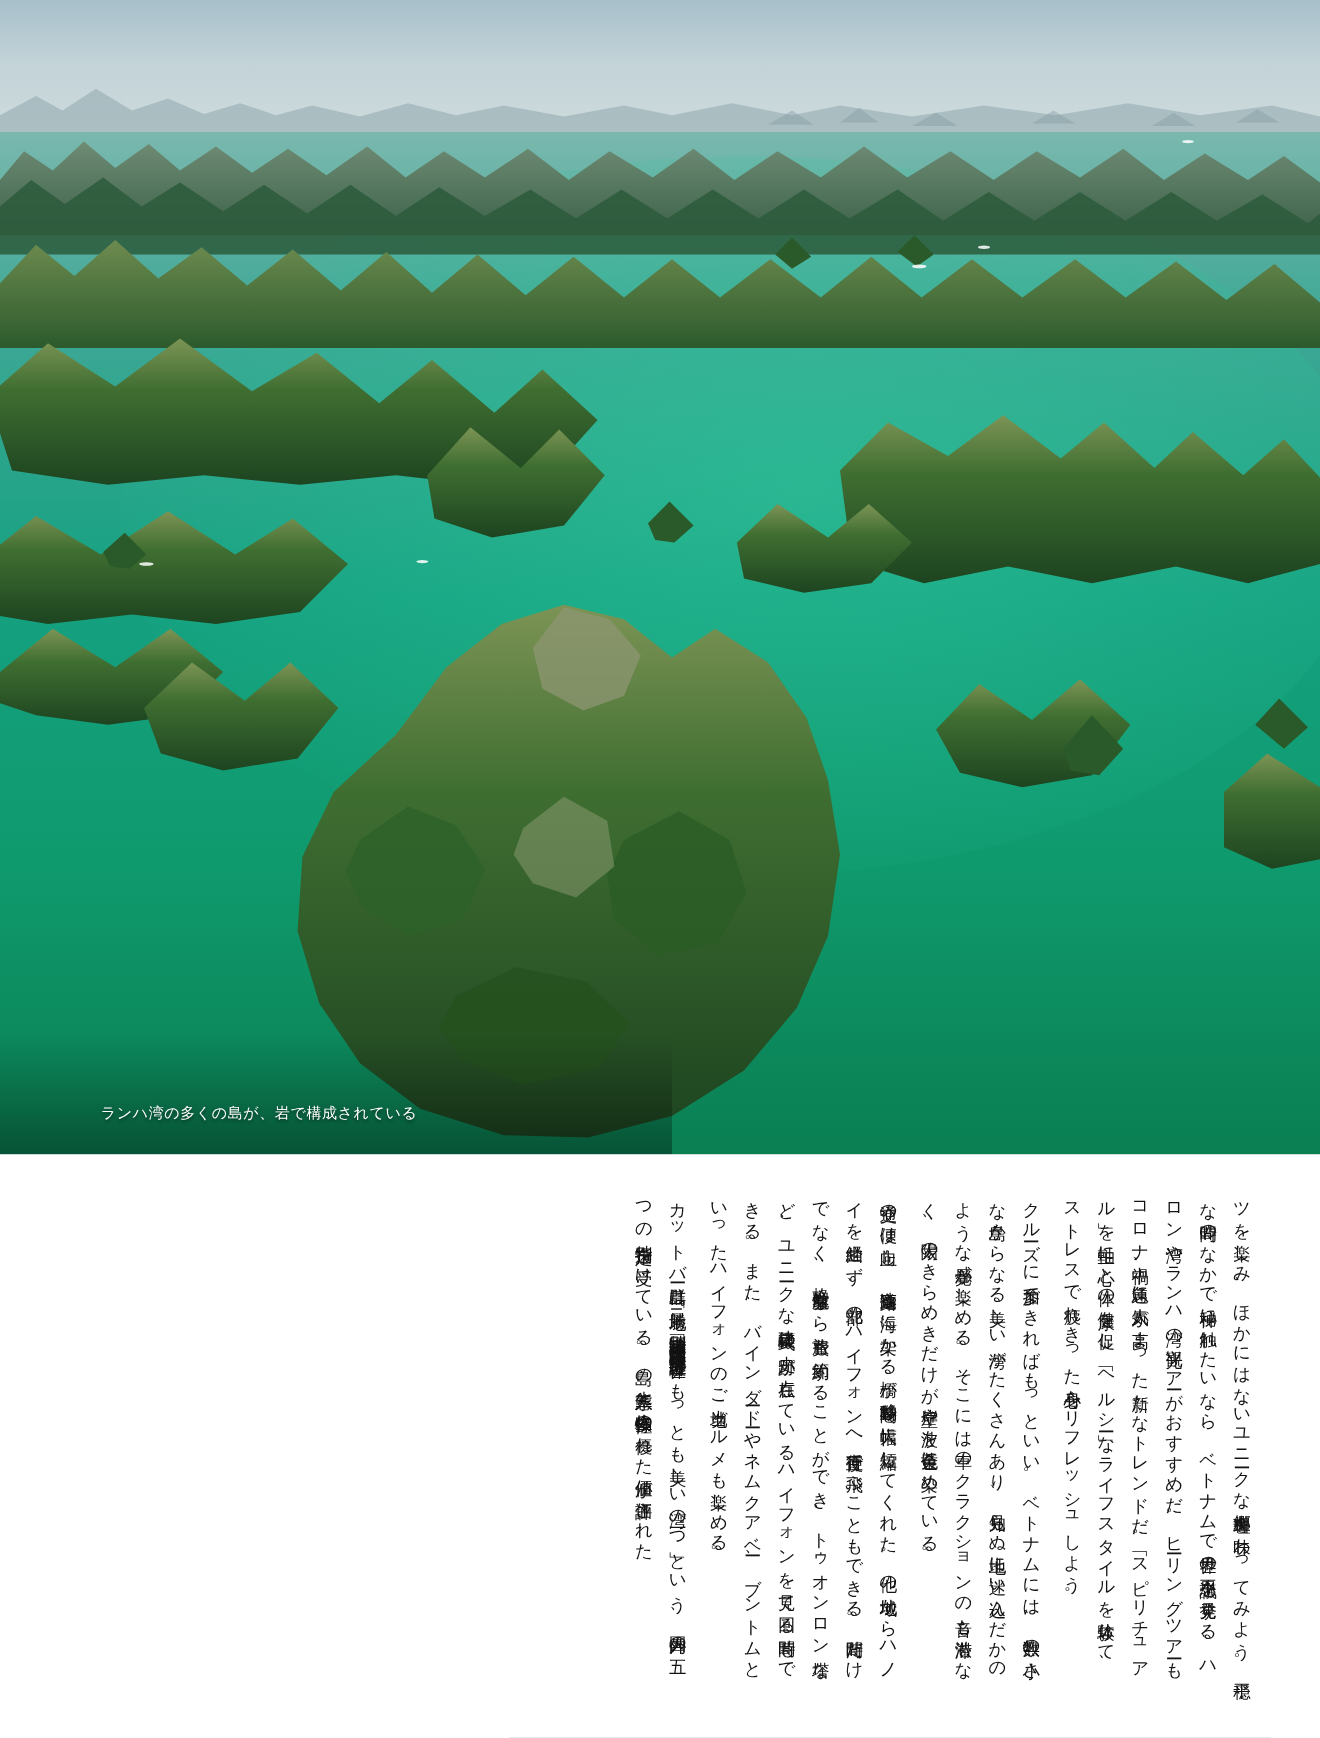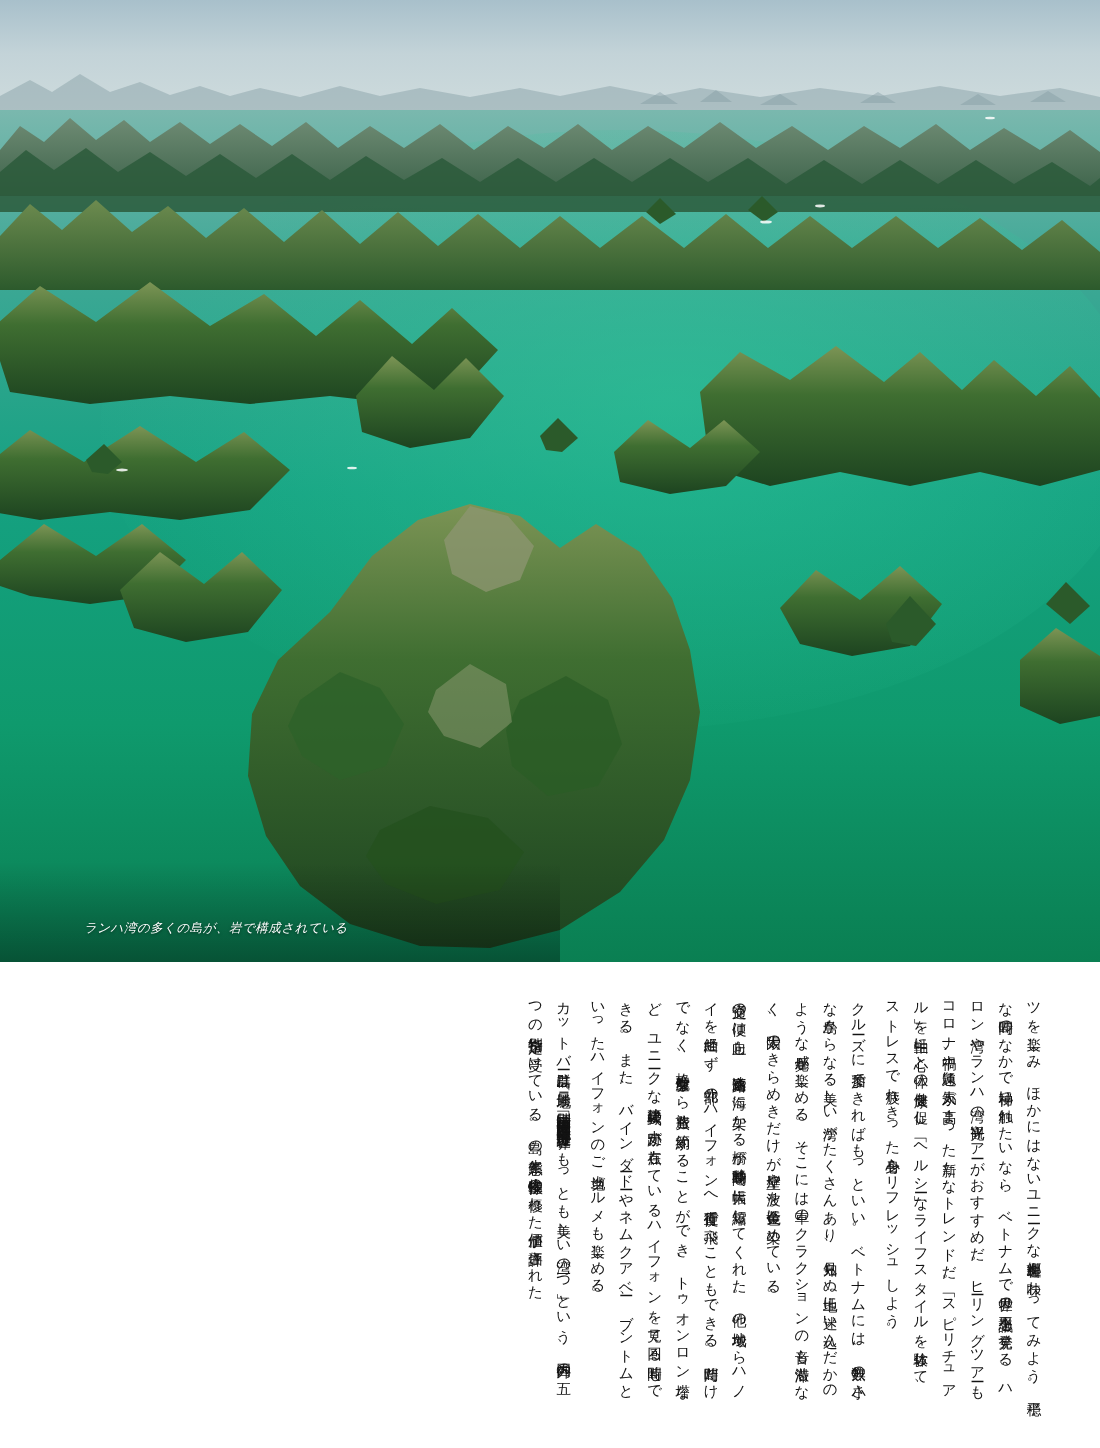--- a/index.html
+++ b/index.html
@@ -33,21 +33,20 @@
   .photo-caption {
     position: absolute;
     left: 84px;
     top: 920px;
     color: #ffffff;
     font-size: 12.5px;
     letter-spacing: 0.5px;
     font-family: "Liberation Sans", sans-serif;
     text-shadow: 0 1px 3px rgba(0,0,0,0.55);
     white-space: nowrap;
-    font-style: italic;
   }
 
   
   .text-area {
     position: absolute;
     left: 0;
     top: 962px;
     width: 1100px;
     height: 486px;
     background: #ffffff;

